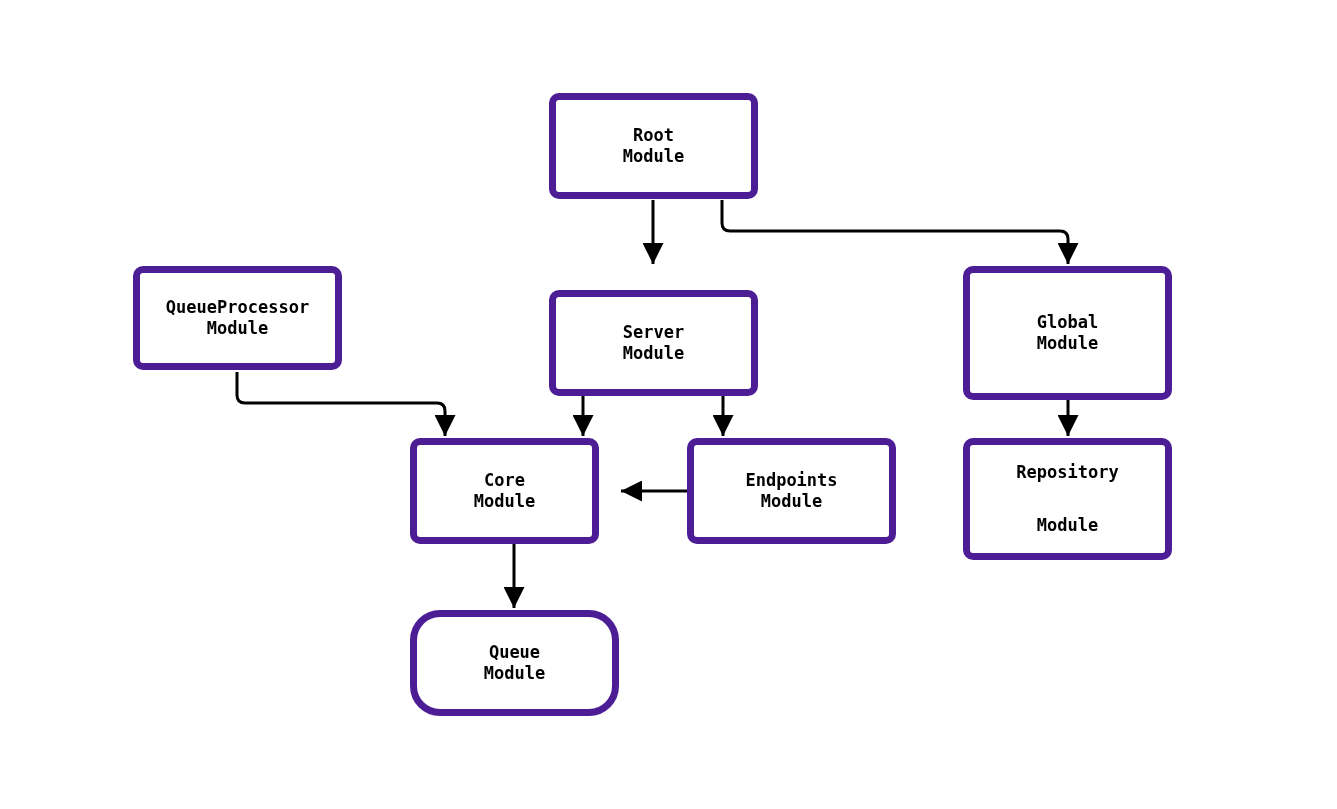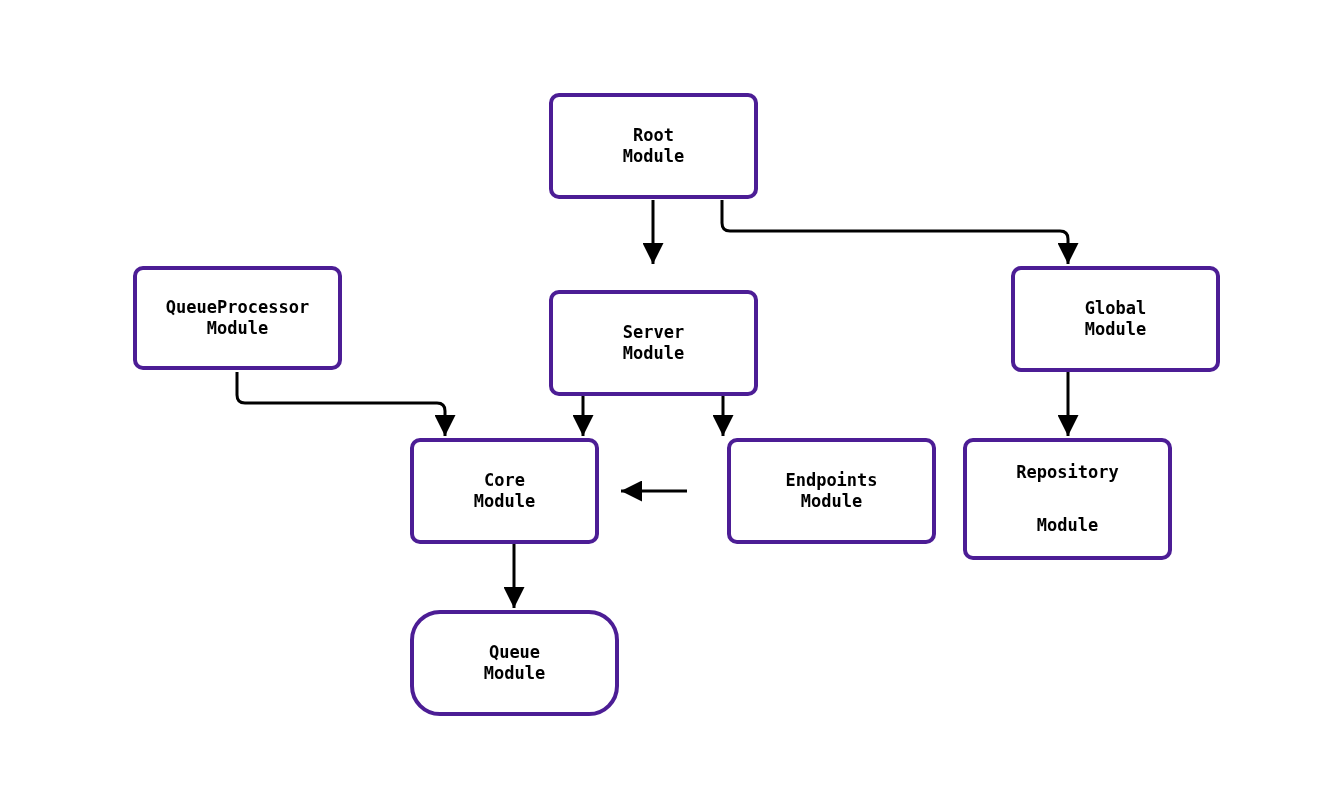--- a/index.html
+++ b/index.html
@@ -19,21 +19,21 @@
     position: absolute;
     left: 0;
     top: 0;
     width: 1337px;
     height: 809px;
   }
   .node {
     position: absolute;
     box-sizing: border-box;
     background: #ffffff;
-    border: 4px solid #4c1d95;
+    border: 7px solid #4c1d95;
     border-radius: 10px;
     display: flex;
     flex-direction: column;
     align-items: center;
     justify-content: center;
     text-align: center;
     font-weight: bold;
     font-size: 17px;
     line-height: 21px;
     color: #000000;
@@ -71,29 +71,29 @@
     <span>Module</span>
   </div>
   <div class="node" style="left: 133px; top: 266px; width: 209px; height: 104px;">
     <span>QueueProcessor</span>
     <span>Module</span>
   </div>
   <div class="node" style="left: 549px; top: 266px; width: 209px; height: 106px; margin-top: 24px;">
     <span>Server</span>
     <span>Module</span>
   </div>
-  <div class="node" style="left: 963px; top: 266px; width: 209px; height: 106px; margin-left: 48px;">
+  <div class="node" style="left: 963px; top: 266px; width: 209px; height: 134px;">
     <span>Global</span>
     <span>Module</span>
   </div>
   <div class="node" style="left: 410px; top: 438px; width: 189px; height: 106px;">
     <span>Core</span>
     <span>Module</span>
   </div>
-  <div class="node" style="left: 687px; top: 438px; width: 209px; height: 106px; margin-left: 40px;">
+  <div class="node" style="left: 687px; top: 438px; width: 209px; height: 106px;">
     <span>Endpoints</span>
     <span>Module</span>
   </div>
   <div class="node" style="left: 963px; top: 438px; width: 209px; height: 122px; gap: 32px;">
     <span>Repository</span>
     <span>Module</span>
   </div>
   <div class="node" style="left: 410px; top: 610px; width: 209px; height: 106px; border-radius: 30px;">
     <span>Queue</span>
     <span>Module</span>

